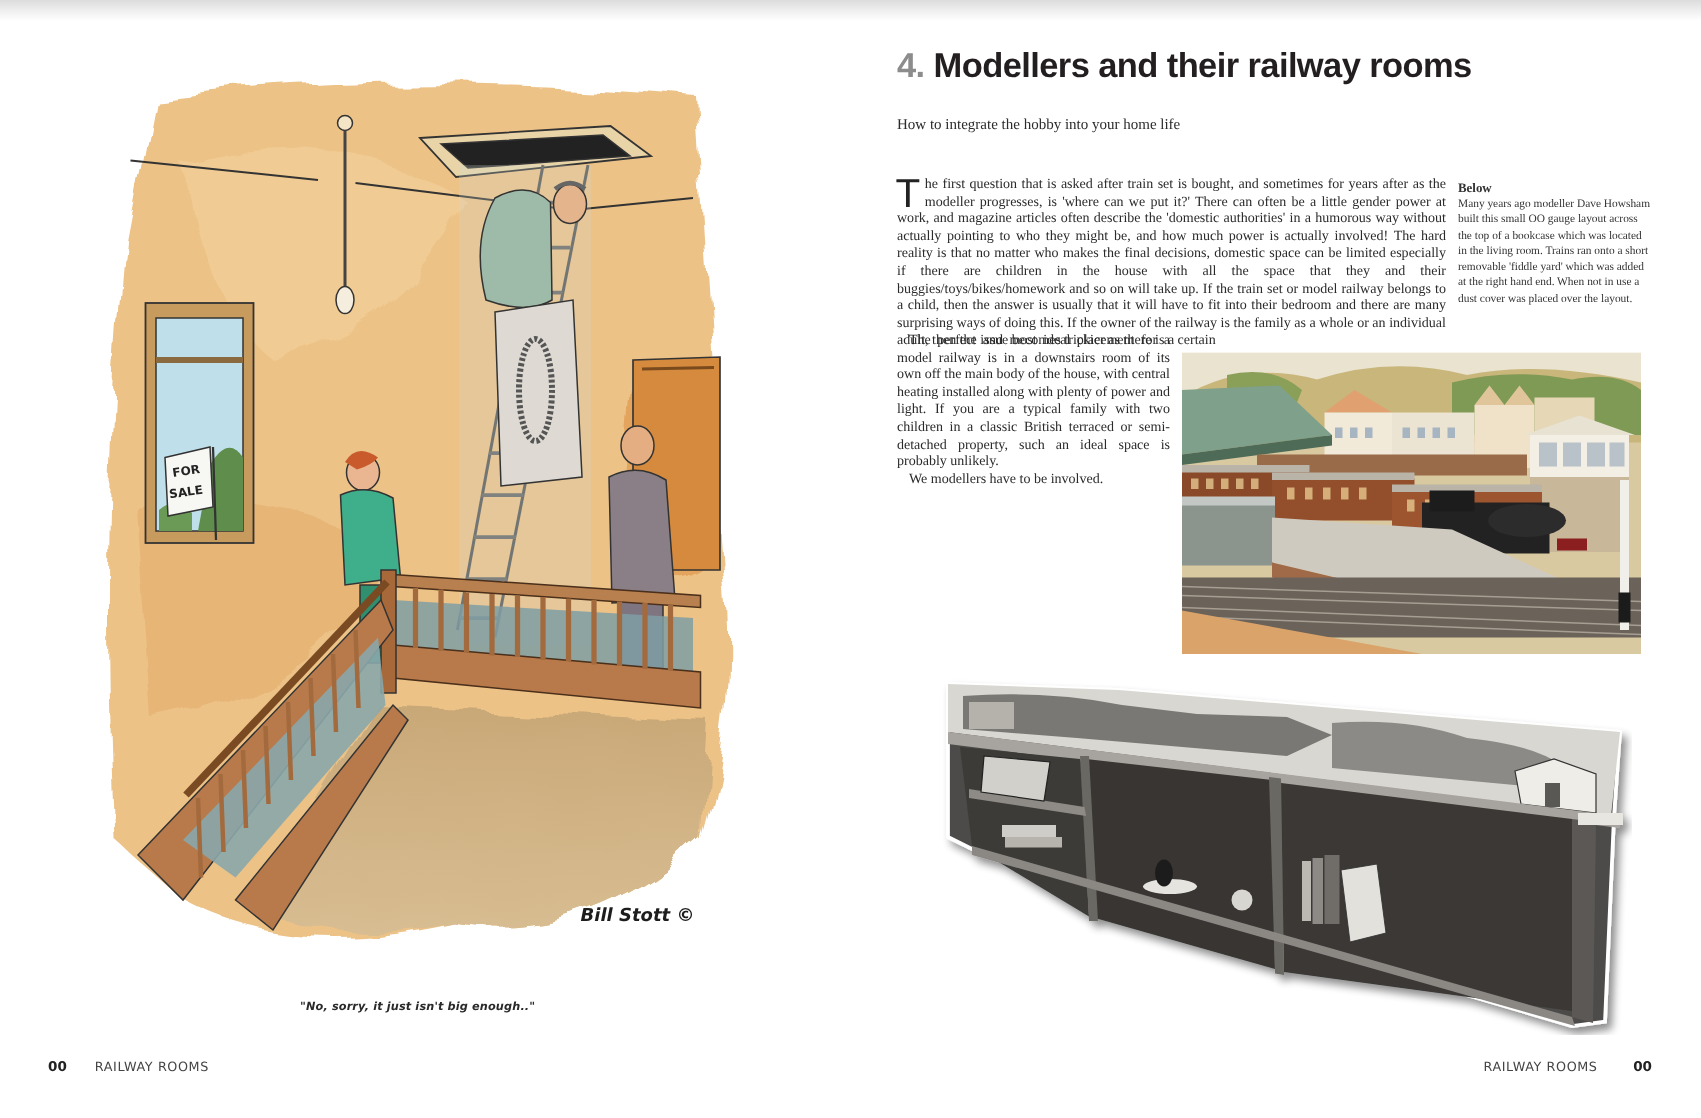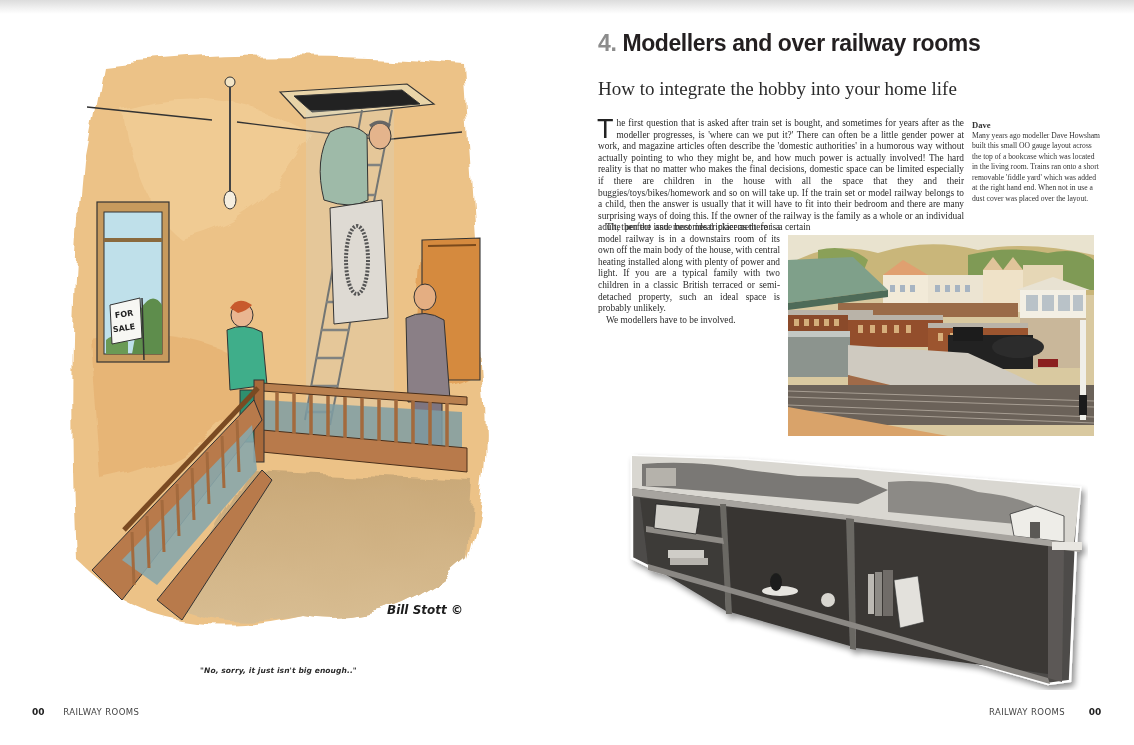--- a/index.html
+++ b/index.html
@@ -32,21 +32,21 @@
 
   
   .chapter-title {
     position: absolute; left: 598px; top: 30px;
     font-family: "Liberation Sans", sans-serif; font-weight: bold;
     font-size: 23px; letter-spacing: -0.4px; color: #231f20; white-space: nowrap;
   }
   .chapter-title .chap-num { color: #8c8c8c; }
   .subtitle {
     position: absolute; left: 598px; top: 78px;
-    font-family: "Liberation Serif", serif; font-size: 19px; color: #2b2b2b;
+    font-family: "Liberation Serif", serif; font-size: 10px; color: #2b2b2b;
   }
 
   .body-text {
     position: absolute; left: 598px; top: 118px; width: 366px;
     font-size: 9.35px; line-height: 11.6px; text-align: justify; color: #2a2a2a;
   }
   .body-text p { margin: 0; }
   .body-text .dropcap {
     float: left; font-size: 27px; line-height: 20px; height: 21px;
     margin: 1px 3px 0 -1px; font-family: "Liberation Sans", sans-serif; color: #222;
@@ -200,35 +200,35 @@
 
 <div class="cartoon-caption">"No, sorry, it just isn't big enough.."</div>
 
 <div class="folio folio-left">
   <span class="num">00</span>
   <span class="run">RAILWAY ROOMS</span>
 </div>
 
 <h1 class="chapter-title">
   <span class="chap-num">4.</span>
-  <span>Modellers and over railway rooms</span>
+  <span>Modellers and their railway rooms</span>
 </h1>
 <div class="subtitle">How to integrate the hobby into your home life</div>
 
 <div class="body-text">
   <p><span class="dropcap">T</span><span>he first question that is asked after train set is bought, and sometimes for years after as the modeller progresses, is 'where can we put it?' There can often be a little gender power at work, and magazine articles often describe the 'domestic authorities' in a humorous way without actually pointing to who they might be, and how much power is actually involved! The hard reality is that no matter who makes the final decisions, domestic space can be limited especially if there are children in the house with all the space that they and their buggies/toys/bikes/homework and so on will take up. If the train set or model railway belongs to a child, then the answer is usually that it will have to fit into their bedroom and there are many surprising ways of doing this. If the owner of the railway is the family as a whole or an individual adult, then the issue becomes trickier as there is a certain</span></p>
 </div>
 
 <div class="body-narrow">
   <p class="indent">The perfect and most ideal placement for a model railway is in a downstairs room of its own off the main body of the house, with central heating installed along with plenty of power and light. If you are a typical family with two children in a classic British terraced or semi-detached property, such an ideal space is probably unlikely.</p>
   <p class="indent">We modellers have to be involved.</p>
 </div>
 
 <div class="side-caption">
-  <span class="cap-head">Dave</span>
+  <span class="cap-head">Below</span>
   <span class="cap-body">Many years ago modeller Dave Howsham built this small OO gauge layout across the top of a bookcase which was located in the living room. Trains ran onto a short removable 'fiddle yard' which was added at the right hand end. When not in use a dust cover was placed over the layout.</span>
 </div>
 
 <div class="photo-color">
   <svg viewBox="0 0 306 201" preserveAspectRatio="none" xmlns="http://www.w3.org/2000/svg">
     <rect width="306" height="201" fill="#d9c9a0"></rect>
 
     <rect width="306" height="40" fill="#e9e3cf"></rect>
     <path d="M0 30 Q40 5 90 18 Q140 2 190 15 Q240 5 306 20 L306 60 L0 60Z" fill="#c9b67a"></path>
     <path d="M180 20 Q220 10 260 18 Q290 12 306 25 L306 55 L180 55Z" fill="#7f9a55"></path>

